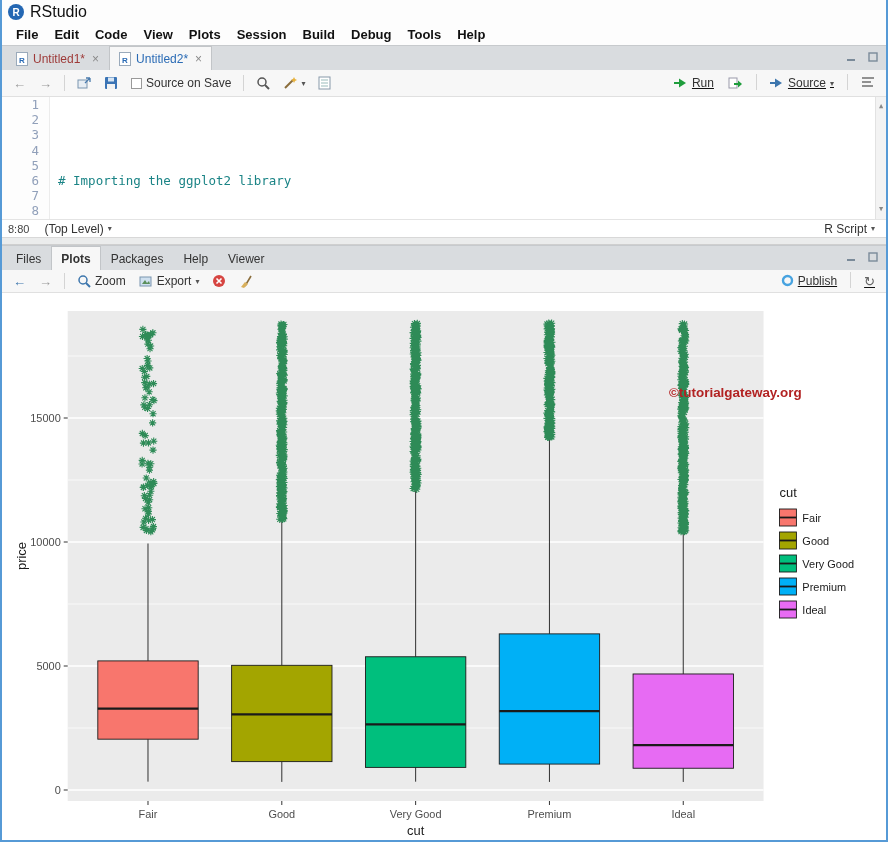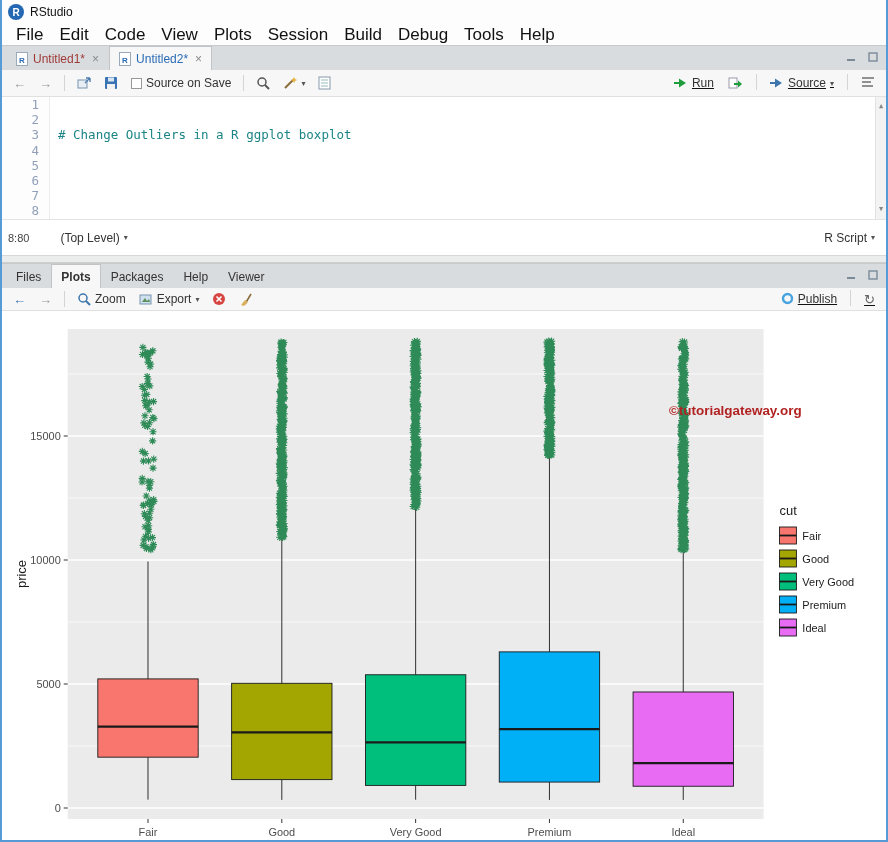--- a/index.html
+++ b/index.html
@@ -5,23 +5,23 @@
   * { margin:0; padding:0; box-sizing:border-box; }
   html,body { width:888px; height:842px; overflow:hidden; background:#fff;
     font-family:"Liberation Sans","DejaVu Sans",sans-serif; font-size:13px; color:#111; }
   .window { width:888px; height:842px; display:flex; flex-direction:column;
     border-left:2px solid #569ad6; border-right:2px solid #569ad6; border-bottom:2px solid #569ad6; }
 
   
   .titlebar { height:24px; display:flex; align-items:center; gap:6px; padding-left:6px; background:#fdfdfd; flex:0 0 auto;}
   .app-icon { width:16px; height:16px; border-radius:50%; background:#2467b3; color:#fff;
     font-size:10px; font-weight:bold; display:inline-flex; align-items:center; justify-content:center; }
-  .app-title { font-size:12px; }
+  .app-title { font-size:16px; }
   .menubar { height:21px; display:flex; align-items:center; background:#fdfdfd; padding-left:6px; flex:0 0 auto;}
-  .menu-item { padding:1px 8px; font-size:17px; cursor:default; }
+  .menu-item { padding:1px 8px; font-size:13px; cursor:default;font-weight:bold; }
 
   
   .tabbar { height:25px; background:#d9dcdf; display:flex; align-items:flex-end; padding-left:4px; position:relative; flex:0 0 auto; border-top:1px solid #c7cacd;}
   .tab { height:24px; display:inline-flex; align-items:center; gap:5px; padding:0 9px; font-size:12px;
     border:1px solid transparent; border-bottom:none; color:#333; cursor:default;}
   .tab.active { background:#f7f7f7; border-color:#c2c5c8; }
   .tab .tab-close { color:#8a8a8a; font-size:12px; margin-left:2px; }
   .tab1-label { color:#9e3a38; }
   .tab2-label { color:#2a6bb5;text-align:center; }
   .pane-btns { position:absolute; right:6px; top:4px; display:flex; gap:8px; }
@@ -46,22 +46,22 @@
   .gutter { width:48px; background:#fdfdfd; border-right:1px solid #ececec; text-align:right;
     padding-right:10px; color:#91a0ba; flex:0 0 auto; }
   .gutter div { height:15.2px; }
   .code { flex:1; padding-left:8px; white-space:pre; overflow:hidden; }
   .code-line { height:15.2px; white-space:pre; }
   .tok-comment { color:#1b8486; }
   .vscroll { width:11px; background:#f3f3f3; border-left:1px solid #e2e2e2; display:flex; flex-direction:column;
     justify-content:space-between; align-items:center; font-size:7px; color:#888; padding:2px 0; flex:0 0 auto;}
 
   
-  .statusbar { height:36px; background:#fff; border-top:1px solid #e4e4e4; display:flex; align-items:center;
-    font-size:11px; color:#444; padding:0 6px; gap:26px; flex:0 0 auto;}
+  .statusbar { height:18px; background:#fff; border-top:1px solid #e4e4e4; display:flex; align-items:center;
+    font-size:11px; color:#444; padding:0 6px; gap:10px; flex:0 0 auto;}
   .statusbar .right { margin-left:auto; display:flex; align-items:center; gap:4px;text-align:right; }
 
   .splitter { height:8px; background:#ebecec; border-top:1px solid #d8d8d8; border-bottom:1px solid #cfcfcf; flex:0 0 auto;}
 
   
   .plot-area { flex:1; background:#fff; overflow:hidden; }
   .plot-area svg { display:block; }
 
   svg text { font-family:"Liberation Sans","DejaVu Sans",sans-serif; }
 </style>
@@ -206,21 +206,20 @@
       <div>1</div>
       <div>2</div>
       <div>3</div>
       <div>4</div>
       <div>5</div>
       <div>6</div>
       <div>7</div>
       <div>8</div>
     </div>
     <div class="code">
-      <div class="code-line"><span class="tok-comment"># Change Outliers in a R ggplot boxplot</span></div>
       <div class="code-line"></div>
       <div class="code-line"><span class="tok-comment"># Importing the ggplot2 library</span></div>
       
       
       
       
       
     </div>
     <div class="vscroll">
       <span>▲</span>

